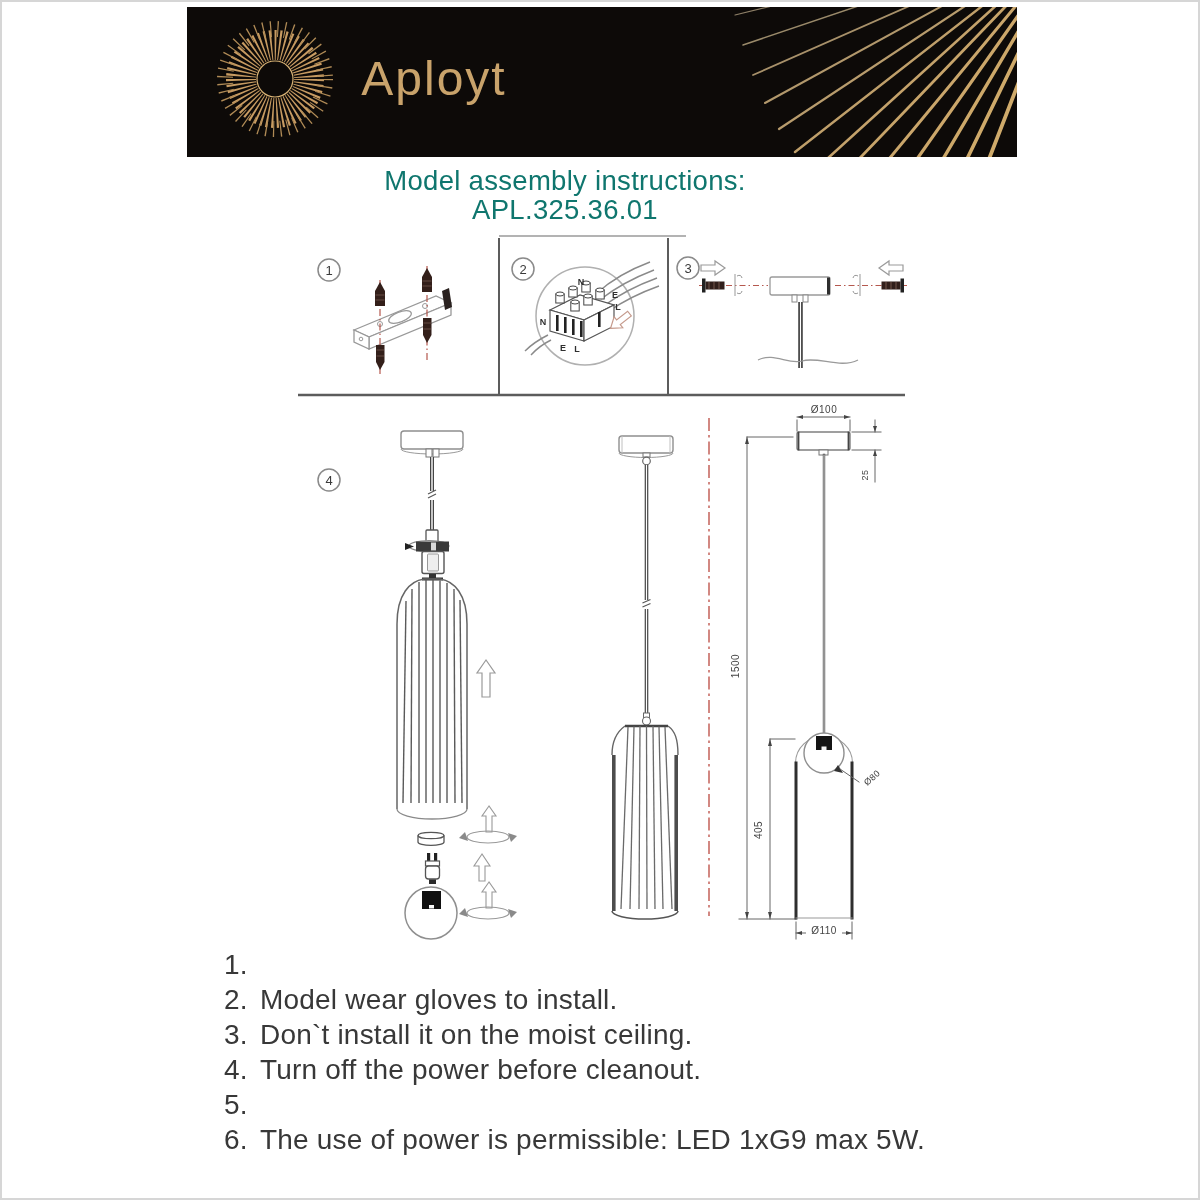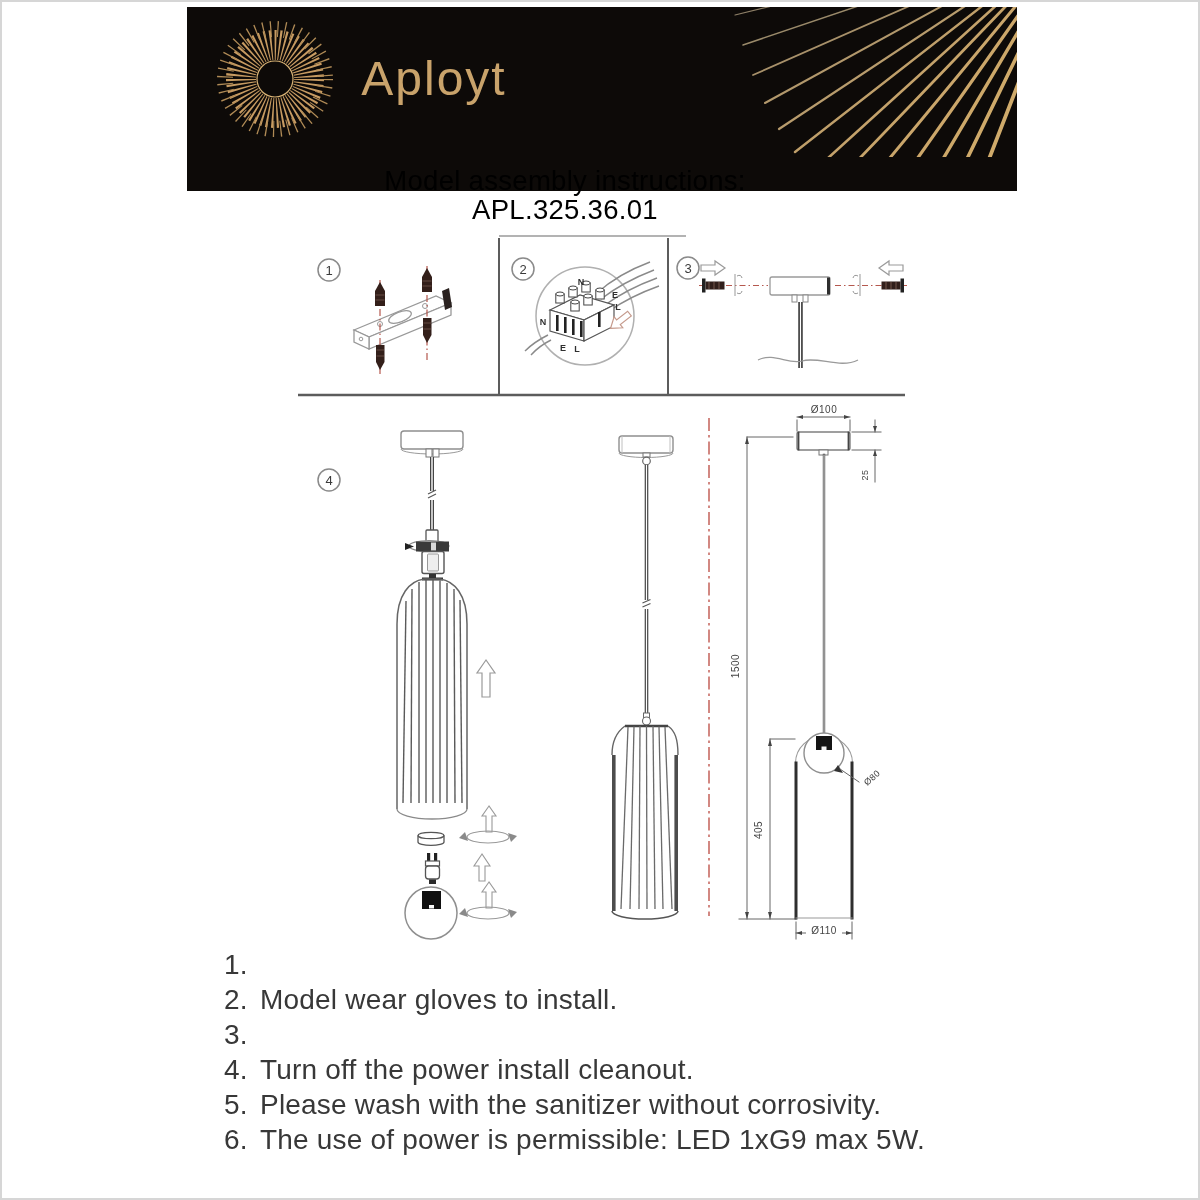--- a/index.html
+++ b/index.html
@@ -1,18 +1,18 @@
 <!DOCTYPE html>
 <html><head>
 <meta charset="utf-8">
 <style>
   html,body{margin:0;padding:0;background:#eee;}
   .page{position:relative;width:1200px;height:1200px;background:#fff;border:2px solid #d6d6d6;box-sizing:border-box;overflow:hidden;font-family:"Liberation Sans",sans-serif;}
-  .banner{position:absolute;left:185px;top:5px;width:830px;height:184px;background:#0d0a08;overflow:hidden;}
-  .title-block{position:absolute;top:164px;left:0;width:1126px;text-align:center;color:#000000;font-size:27.5px;line-height:29px;letter-spacing:.3px;}
+  .banner{position:absolute;left:185px;top:5px;width:830px;height:150px;background:#0d0a08;overflow:hidden;}
+  .title-block{position:absolute;top:164px;left:0;width:1126px;text-align:center;color:#0f766e;font-size:27.5px;line-height:29px;letter-spacing:.3px;}
   .diagram{position:absolute;left:0;top:230px;}
   .instructions{position:absolute;left:222px;top:948px;width:900px;}
   .inst-row{display:flex;font-size:28px;color:#383838;line-height:29px;margin-bottom:6px;letter-spacing:.2px;}
   .inst-num{width:36px;flex:0 0 36px;}
   svg text{font-family:"Liberation Sans",sans-serif;fill:#3a3a3a;}
   .stepnum{font-size:13px;}
   .dim{font-size:10px;letter-spacing:.5px;fill:#444;}
   .dim-sm{font-size:9px;letter-spacing:.4px;fill:#444;}
   .wl{font-size:9px;font-weight:bold;fill:#2f2f2f;}
   .brand{font-size:48px;letter-spacing:2px;fill:#c9a36b;}
@@ -352,28 +352,28 @@
   <div class="instructions">
     <div class="inst-row">
       <span class="inst-num">1.</span>
     </div>
     <div class="inst-row">
       <span class="inst-num">2.</span>
       <span class="inst-text">Model wear gloves to install.</span>
     </div>
     <div class="inst-row">
       <span class="inst-num">3.</span>
+      <span class="inst-text">Don`t install it on the moist ceiling.</span>
     </div>
     <div class="inst-row">
       <span class="inst-num">4.</span>
-      <span class="inst-text">Turn off the power install cleanout.</span>
+      <span class="inst-text">Turn off the power before cleanout.</span>
     </div>
     <div class="inst-row">
       <span class="inst-num">5.</span>
-      <span class="inst-text">Please wash with the sanitizer without corrosivity.</span>
     </div>
     <div class="inst-row">
       <span class="inst-num">6.</span>
       <span class="inst-text">The use of power is permissible: LED 1xG9 max 5W.</span>
     </div>
   </div>
 
 </div>
 
 </body></html>

